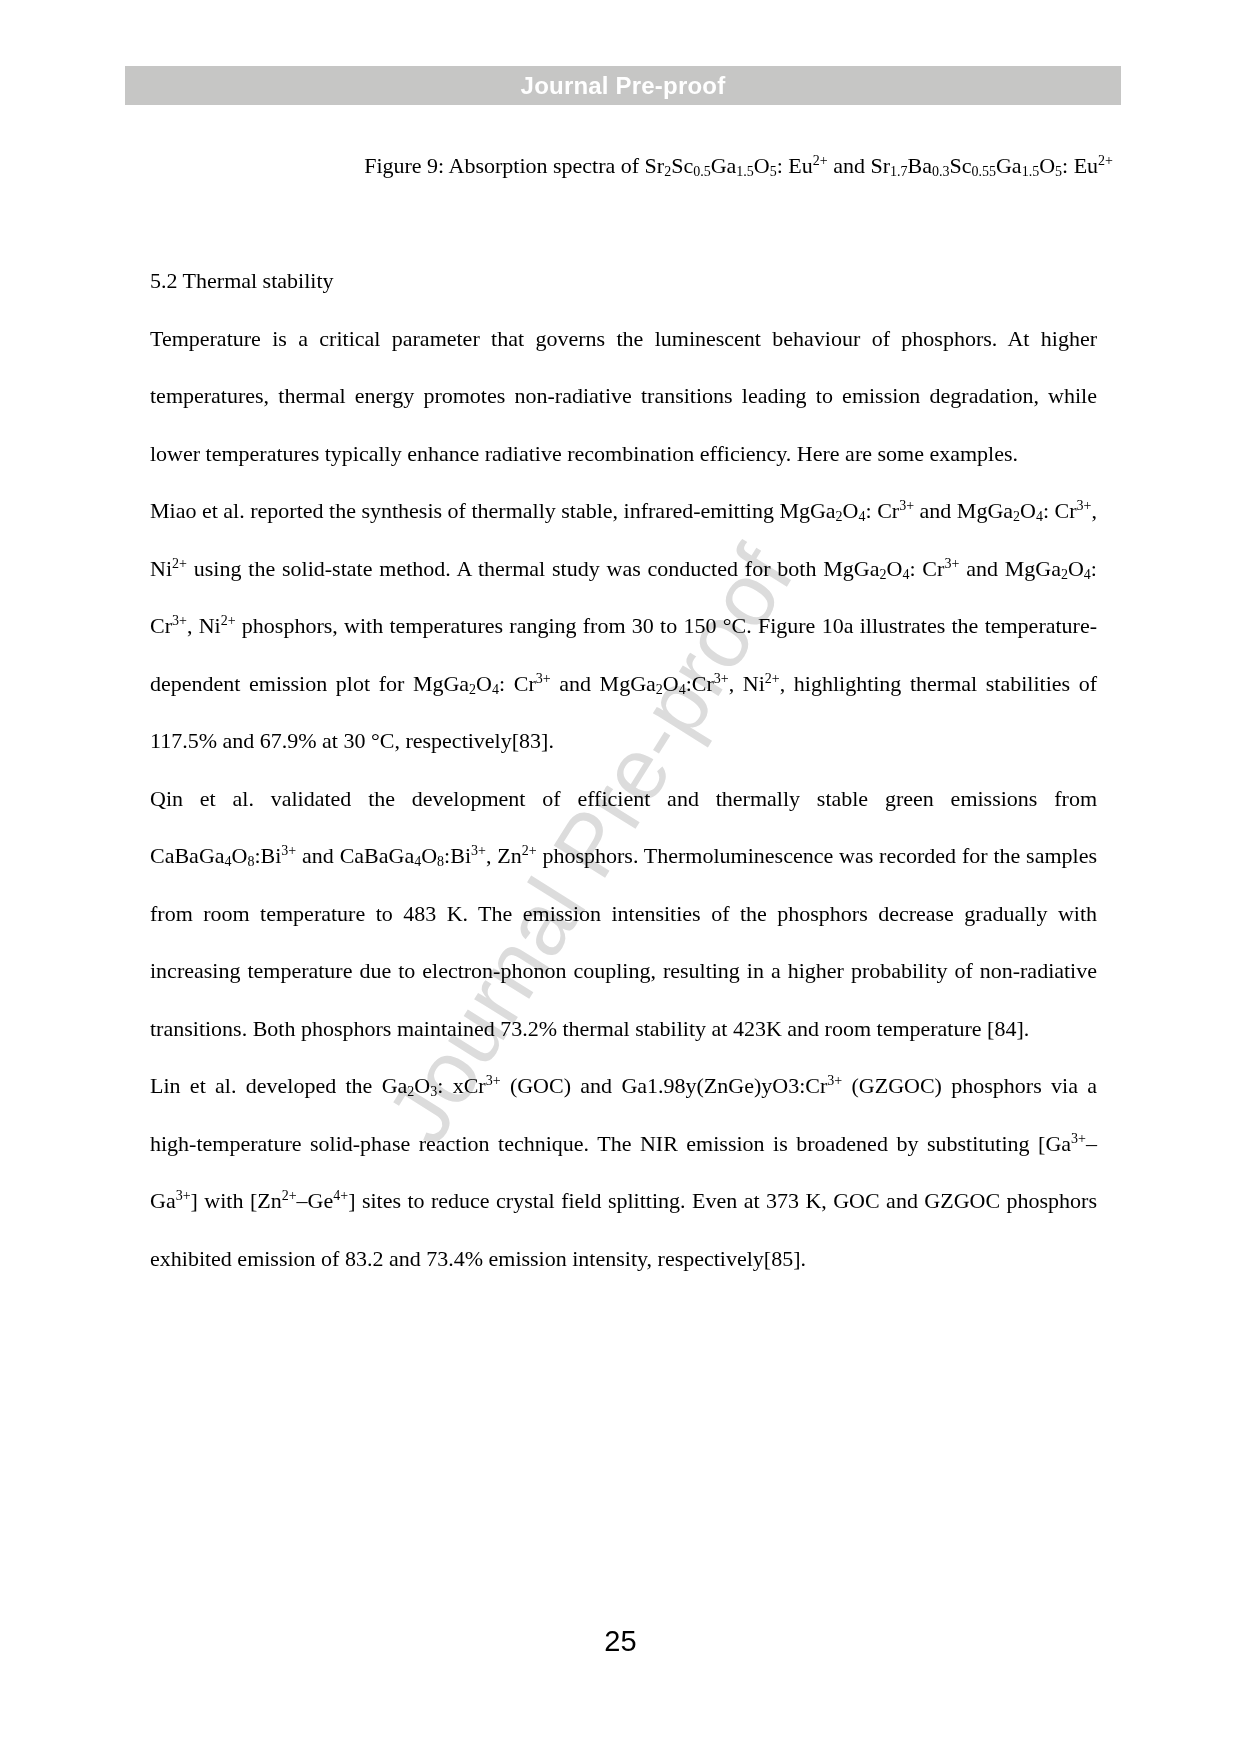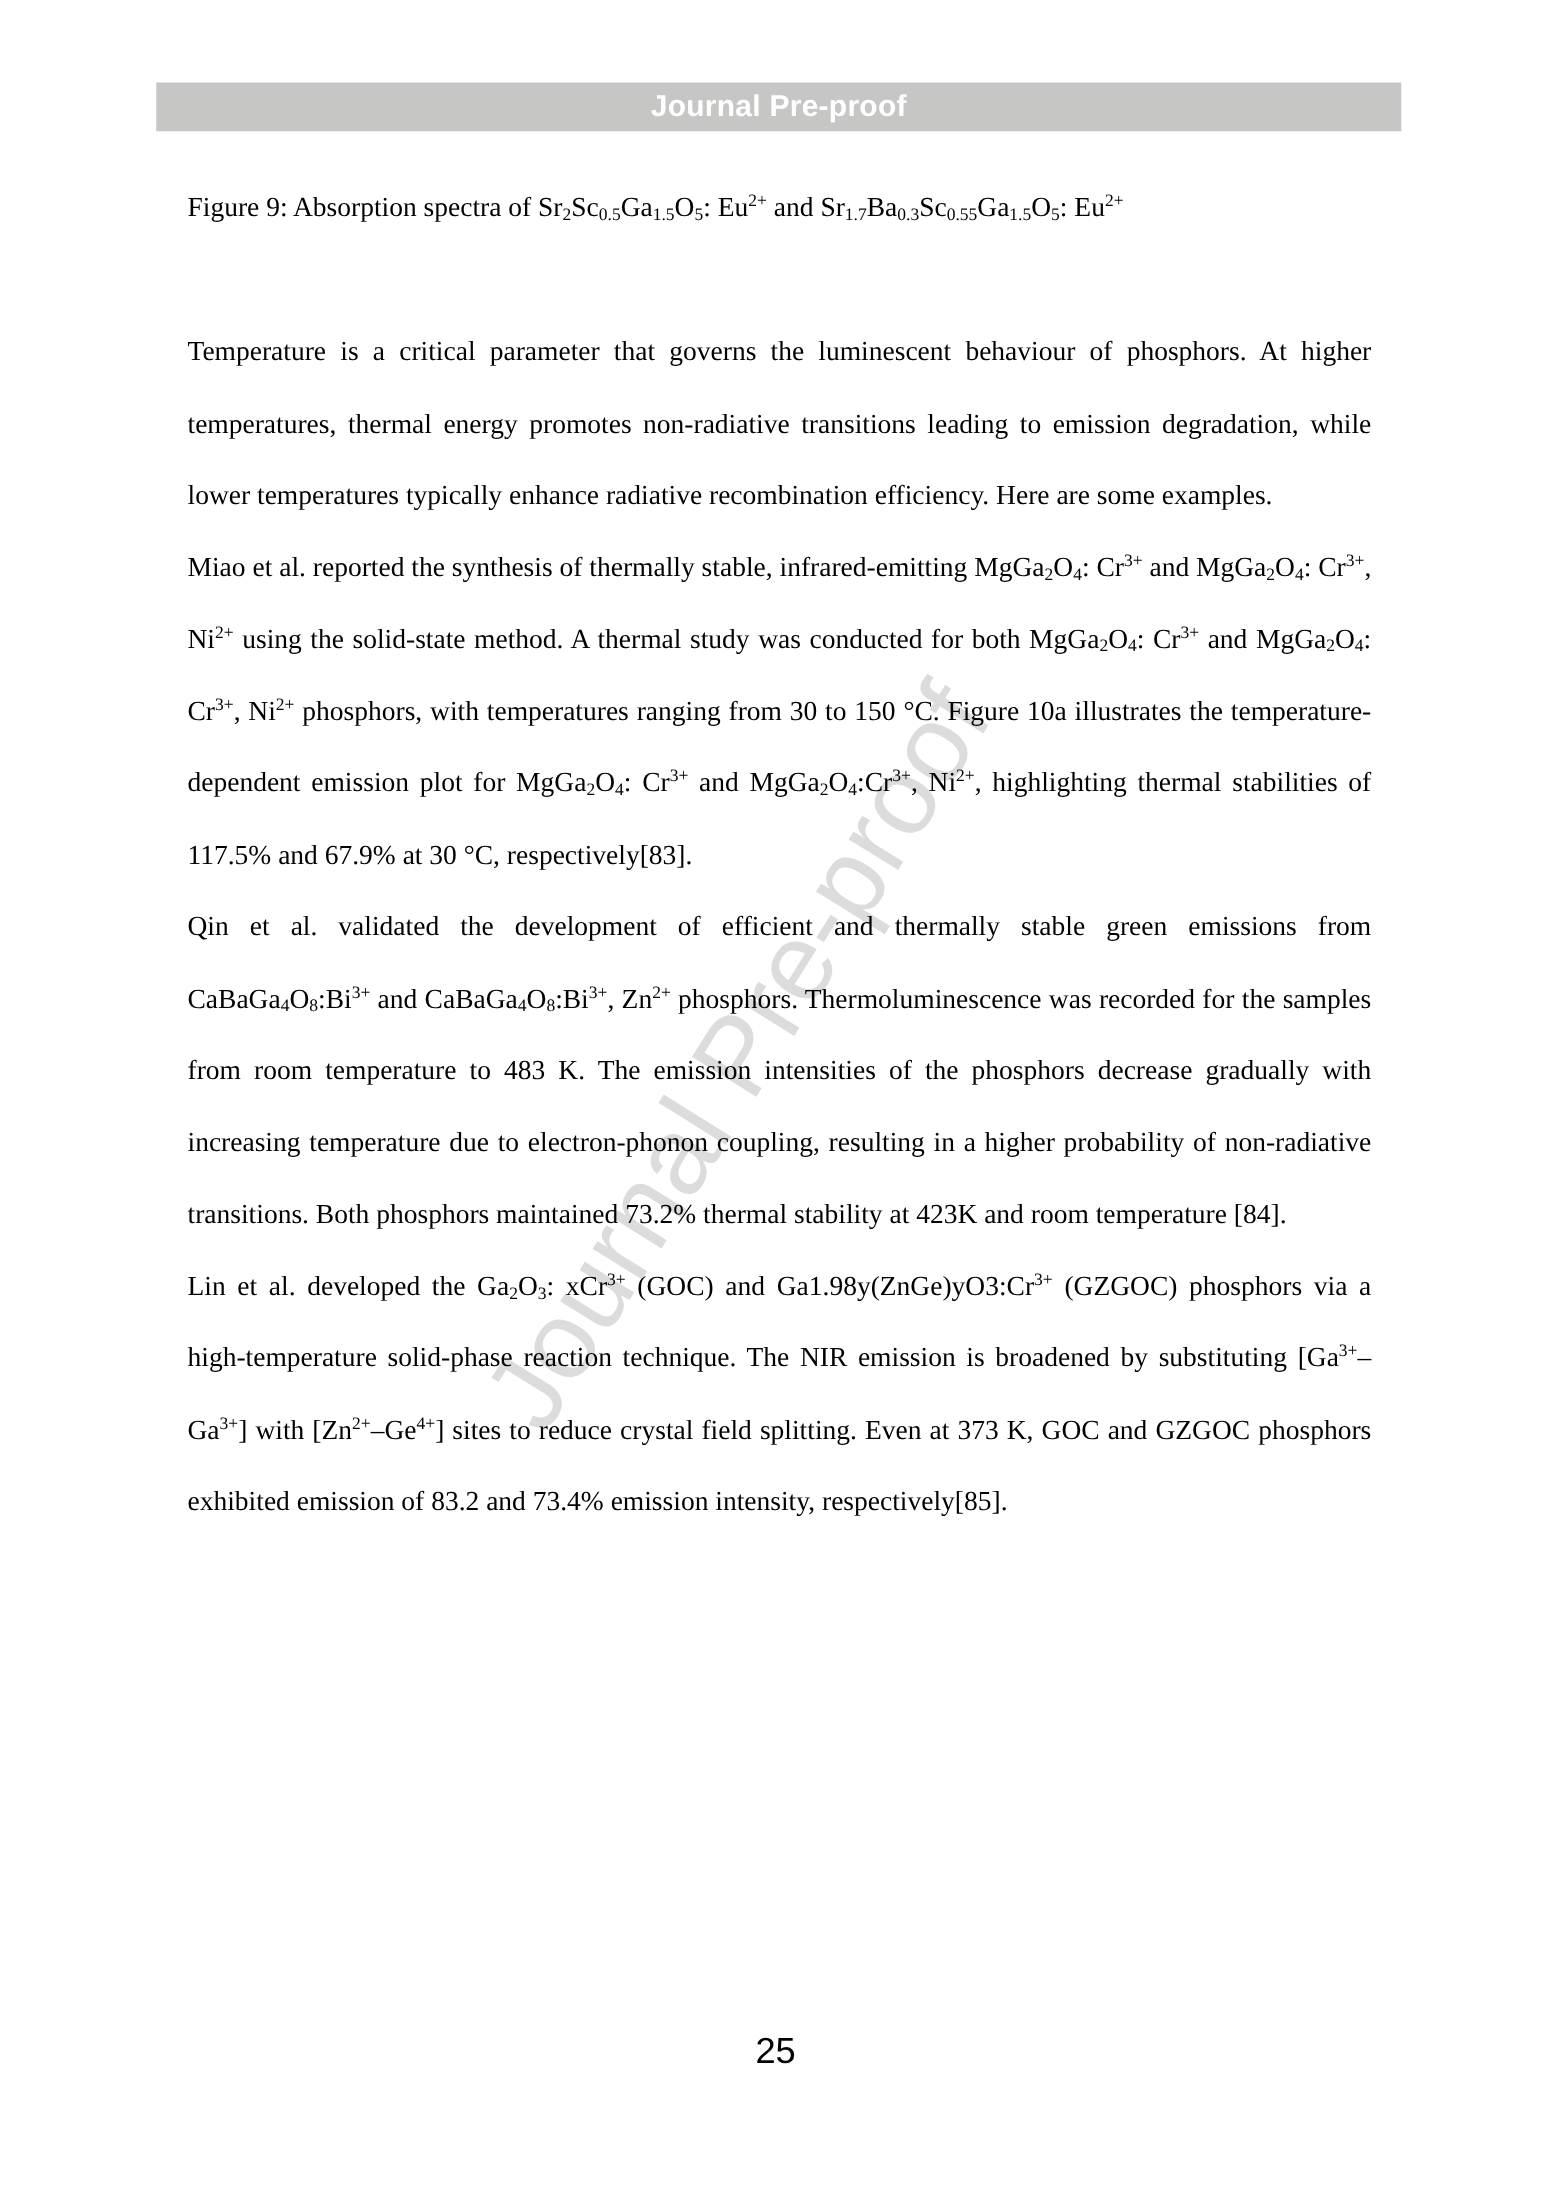--- a/index.html
+++ b/index.html
@@ -17,21 +17,21 @@
     position: absolute; left: 590px; top: 845px;
     transform: translate(-50%, -50%) rotate(-58deg);
     font-family: "Liberation Sans", sans-serif; font-size: 88px;
     color: #dcdcdc; white-space: nowrap; pointer-events: none; z-index: 0;
   }
   .text {
     position: absolute; left: 150px; width: 947px;
     font-family: "Liberation Serif", serif; font-size: 22px; color: #000;
     line-height: 57.5px; z-index: 1;
   }
-  .caption { top: 137px; text-align: left; left: 150px; width: 947px; }
+  .caption { top: 137px; text-align: right; left: 166px; width: 947px; }
   .body-block { top: 252px; }
   .p { text-align: justify; margin: 0; }
   .p.last-left { text-align-last: left; }
   sub, sup { font-size: 14px; line-height: 0; }
   sup { vertical-align: 8px; }
   sub { vertical-align: -3px; }
   .page-number {
     position: absolute; left: 0; width: 1241px; top: 1625px; text-align: center;
     font-family: "Liberation Sans", sans-serif; font-size: 29px; color: #000;
   }
@@ -43,19 +43,20 @@
   <span class="header-title">Journal Pre-proof</span>
 </div>
 
 <div class="watermark">Journal Pre-proof</div>
 
 <div class="text caption">
   <div><span>Figure 9: Absorption spectra of Sr</span><sub>2</sub><span>Sc</span><sub>0.5</sub><span>Ga</span><sub>1.5</sub><span>O</span><sub>5</sub><span>: Eu</span><sup>2+</sup><span> and Sr</span><sub>1.7</sub><span>Ba</span><sub>0.3</sub><span>Sc</span><sub>0.55</sub><span>Ga</span><sub>1.5</sub><span>O</span><sub>5</sub><span>: Eu</span><sup>2+</sup></div>
 </div>
 
 <div class="text body-block">
+  <p class="p">5.2 Thermal stability</p>
   <p class="p last-left"><span>Temperature is a critical parameter that governs the luminescent behaviour of phosphors. At higher temperatures, thermal energy promotes non-radiative transitions leading to emission degradation, while lower temperatures typically enhance radiative recombination efficiency. Here are some examples.</span></p>
   <p class="p last-left"><span>Miao et al. reported the synthesis of thermally stable, infrared-emitting MgGa</span><sub>2</sub><span>O</span><sub>4</sub><span>: Cr</span><sup>3+</sup><span> and MgGa</span><sub>2</sub><span>O</span><sub>4</sub><span>: Cr</span><sup>3+</sup><span>, Ni</span><sup>2+</sup><span> using the solid-state method. A thermal study was conducted for both MgGa</span><sub>2</sub><span>O</span><sub>4</sub><span>: Cr</span><sup>3+</sup><span> and MgGa</span><sub>2</sub><span>O</span><sub>4</sub><span>: Cr</span><sup>3+</sup><span>, Ni</span><sup>2+</sup><span> phosphors, with temperatures ranging from 30 to 150 °C. Figure 10a illustrates the temperature-dependent emission plot for MgGa</span><sub>2</sub><span>O</span><sub>4</sub><span>: Cr</span><sup>3+</sup><span> and MgGa</span><sub>2</sub><span>O</span><sub>4</sub><span>:Cr</span><sup>3+</sup><span>, Ni</span><sup>2+</sup><span>, highlighting thermal stabilities of 117.5% and 67.9% at 30 °C, respectively[83].</span></p>
   <p class="p last-left"><span>Qin et al. validated the development of efficient and thermally stable green emissions from CaBaGa</span><sub>4</sub><span>O</span><sub>8</sub><span>:Bi</span><sup>3+</sup><span> and CaBaGa</span><sub>4</sub><span>O</span><sub>8</sub><span>:Bi</span><sup>3+</sup><span>, Zn</span><sup>2+</sup><span> phosphors. Thermoluminescence was recorded for the samples from room temperature to 483 K. The emission intensities of the phosphors decrease gradually with increasing temperature due to electron-phonon coupling, resulting in a higher probability of non-radiative transitions. Both phosphors maintained 73.2% thermal stability at 423K and room temperature [84].</span></p>
   <p class="p last-left"><span>Lin et al. developed the Ga</span><sub>2</sub><span>O</span><sub>3</sub><span>: xCr</span><sup>3+</sup><span> (GOC) and Ga1.98y(ZnGe)yO3:Cr</span><sup>3+</sup><span> (GZGOC) phosphors via a high-temperature solid-phase reaction technique. The NIR emission is broadened by substituting [Ga</span><sup>3+</sup><span>–Ga</span><sup>3+</sup><span>] with [Zn</span><sup>2+</sup><span>–Ge</span><sup>4+</sup><span>] sites to reduce crystal field splitting. Even at 373 K, GOC and GZGOC phosphors exhibited emission of 83.2 and 73.4% emission intensity, respectively[85].</span></p>
 </div>
 
 <div class="page-number">25</div>
 
 </body></html>

